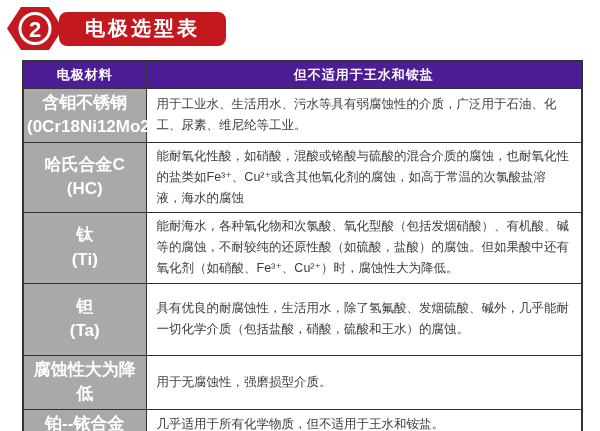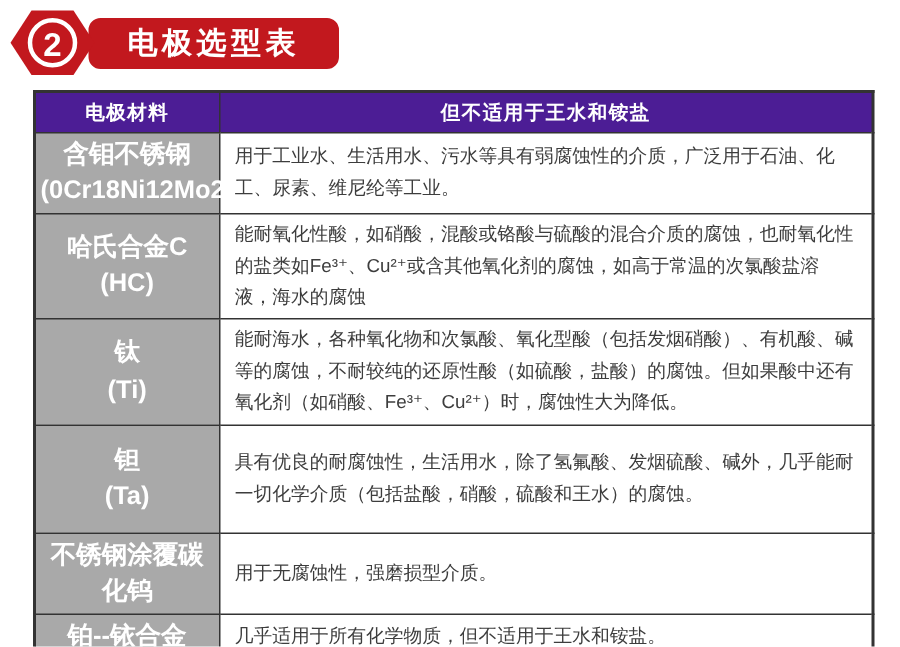--- a/index.html
+++ b/index.html
@@ -152,21 +152,21 @@
   <tr>
     <td class="mat">
       <div class="mat-name">钽</div>
       <div class="mat-sub">(Ta)</div>
     </td>
     <td class="desc">具有优良的耐腐蚀性，生活用水，除了氢氟酸、发烟硫酸、碱外，几乎能耐一切化学介质（包括盐酸，硝酸，硫酸和王水）的腐蚀。</td>
   </tr>
 
   <tr>
     <td class="mat">
-      <div class="mat-name">不锈钢涂覆碳化钨</div>
+      <div class="mat-name">腐蚀性大为降低</div>
 
     </td>
     <td class="desc">用于无腐蚀性，强磨损型介质。</td>
   </tr>
 
   <tr>
     <td class="mat">
       <div class="mat-name">铂--铱合金</div>
 
     </td>

